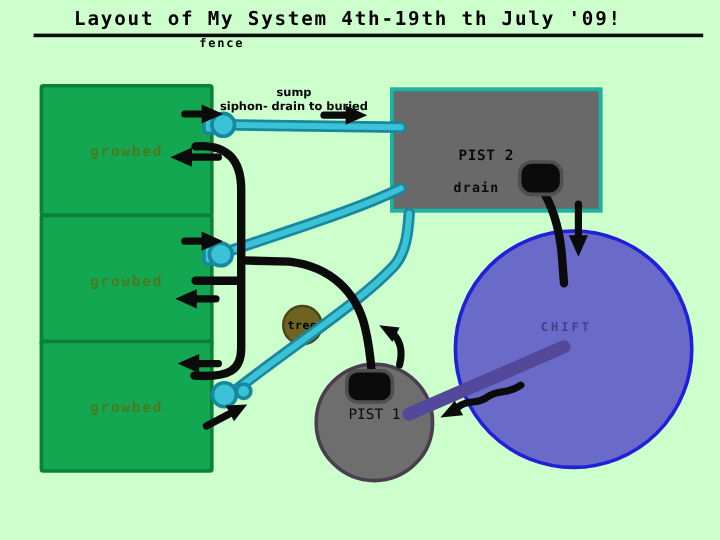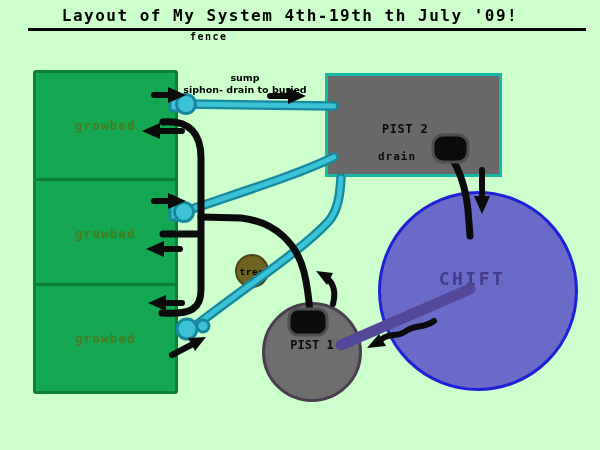--- a/index.html
+++ b/index.html
@@ -11,21 +11,21 @@
     font-family:"DejaVu Sans Mono", monospace;
   }
   .abs{position:absolute;}
   #title{
     left:30px;top:6px;width:520px;
     text-align:center;
     font-size:16px;font-weight:bold;color:#000;
     letter-spacing:1.5px;white-space:nowrap;
   }
   #fence-line{left:28px;top:28px;width:558px;height:3px;background:#0b0b0b;}
-  #fence-label{left:166px;top:31px;font-size:10px;font-weight:bold;color:#000;letter-spacing:1.5px;margin-left:24px;}
+  #fence-label{left:166px;top:31px;font-size:10px;font-weight:bold;color:#000;letter-spacing:1.5px;}
   .growbed{
     left:33px;width:145px;height:111px;
     background:#12A750;border:3px solid #0C8038;border-radius:3px;
     box-sizing:border-box;
     display:flex;align-items:center;justify-content:center;
   }
   .growbed .gb-label{
     font-size:12px;font-weight:bold;color:#4A7A1E;letter-spacing:1.5px;
   }
   #growbed-1{top:70px;}
@@ -42,27 +42,27 @@
     background:#696969;border:3px solid #14b8a6;
     box-sizing:border-box;
   }
   #sump-name{left:54px;top:46px;font-size:12px;font-weight:bold;color:#0b0b0b;letter-spacing:0.5px;white-space:nowrap;}
   #sump-note{left:50px;top:74px;font-size:11px;font-weight:bold;color:#0b0b0b;letter-spacing:1px;white-space:nowrap;}
   #chift-circle{
     left:378px;top:191px;width:200px;height:200px;
     background:#6A6AC8;border:3px solid #2020D8;border-radius:50%;
     box-sizing:border-box;
   }
-  #chift-label{left:0;top:74px;width:182px;text-align:center;font-size:18px;font-weight:bold;color:#453D8A;letter-spacing:2.5px;}
+  #chift-label{left:0;top:74px;width:182px;text-align:center;font-size:10px;font-weight:bold;color:#453D8A;letter-spacing:2.5px;}
   #pist1-circle{
     left:262px;top:302px;width:100px;height:100px;
     background:#6E6E6E;border:3px solid #4A3D50;border-radius:50%;
     box-sizing:border-box;
   }
-  #pist1-name{left:0;top:33px;width:94px;text-align:center;font-size:12px;font-weight:bold;color:#0b0b0b;}
+  #pist1-name{left:0;top:33px;width:94px;text-align:center;font-size:12px;font-weight:normal;color:#0b0b0b;}
   #pist1-note{left:-14px;top:59px;width:122px;text-align:center;font-size:10.5px;font-weight:bold;color:#0b0b0b;}
   #tree-circle{
     left:235px;top:254px;width:34px;height:34px;
     background:#6E6323;border:2px solid #4E431A;border-radius:50%;
     box-sizing:border-box;
     display:flex;align-items:center;justify-content:center;
   }
   #tree-label{font-size:9.5px;font-weight:bold;color:#000;letter-spacing:0.5px;}
   #overlay{left:0;top:0;pointer-events:none;}
   .pipe-dark{stroke:#17889E;stroke-width:9.5;fill:none;stroke-linecap:round;}

